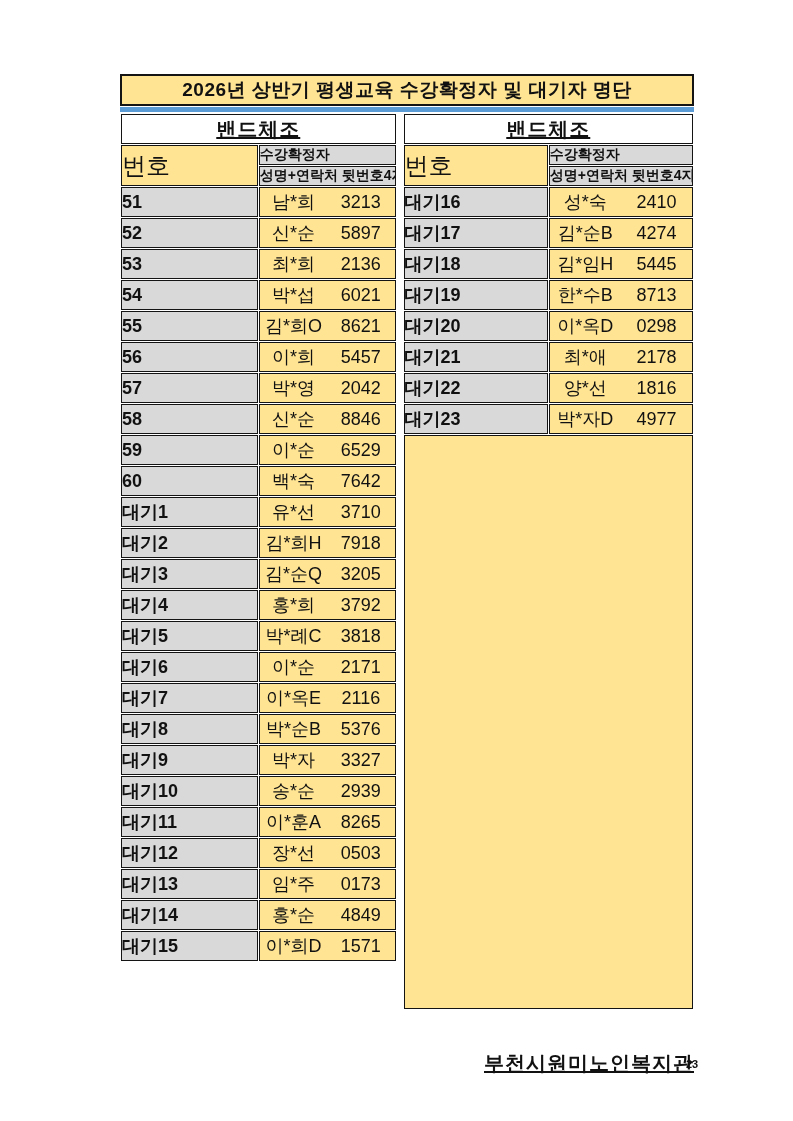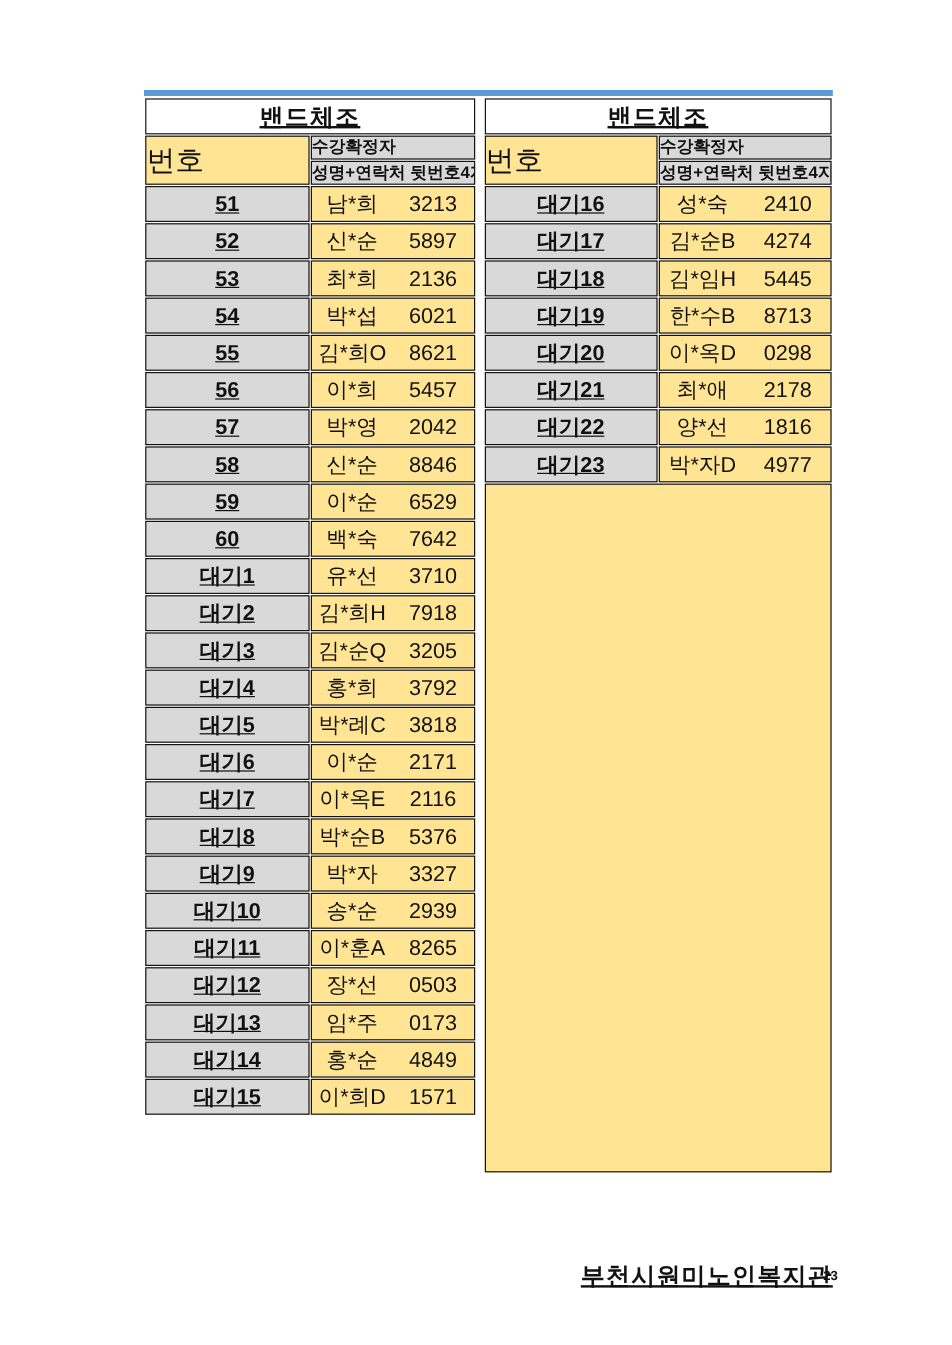--- a/index.html
+++ b/index.html
@@ -79,24 +79,23 @@
   .conf-head, .detail-head {
     background: var(--gray);
     height: 17px;
     font-size: 14px;
     font-weight: bold;
     text-align: left;
   }
   td.num {
     background: var(--gray);
     height: 30px;
-    text-align: center;
+    text-align: left;
     font-weight: bold;
     font-size: 18px;
-    text-decoration: underline;
   }
   td.pair { background: var(--yellow); height: 30px; }
   .pairwrap {
     display: flex;
     width: 100%;
     height: 100%;
     align-items: center;
     justify-content: space-between;
   }
   .pairwrap .name, .pairwrap .val {
@@ -127,20 +126,21 @@
     font-size: 11px;
     font-weight: bold;
   }
 </style>
 </head>
 <body>
 
 <div class="page">
   <div class="sheet">
 
+    <div class="title-box">2026년 상반기 평생교육 수강확정자 및 대기자 명단</div>
 
     <div class="accent-bar"></div>
 
     <div class="tables">
 
       <table class="roster left">
         <thead>
           <tr>
             <th colspan="2" class="class-title">밴드체조</th>
           </tr>

